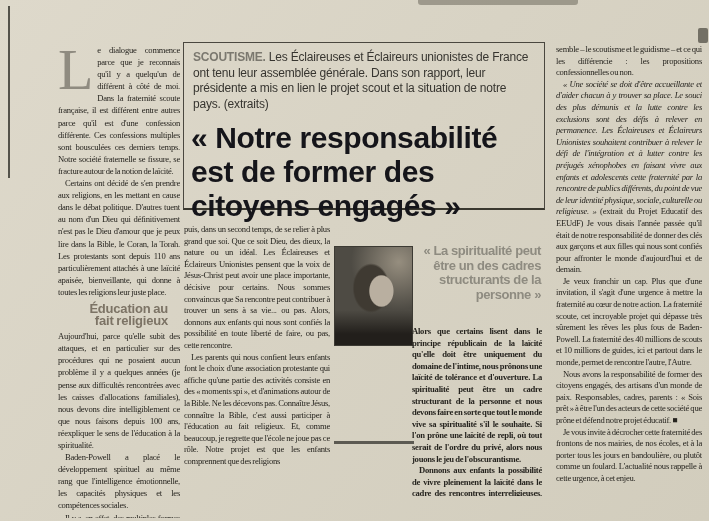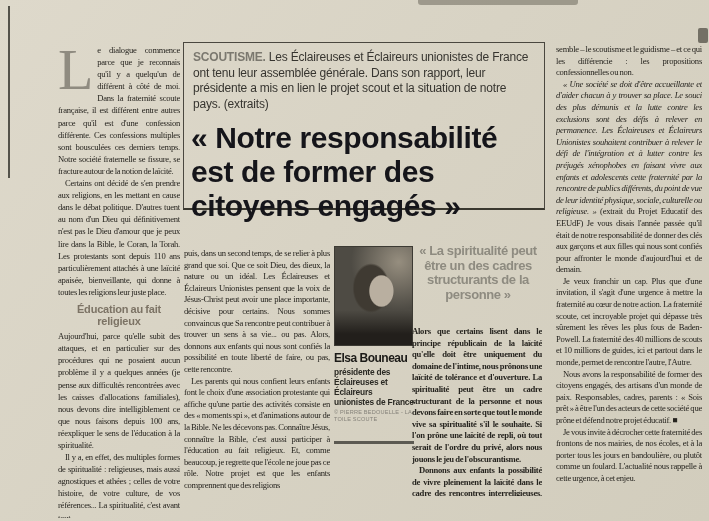--- a/index.html
+++ b/index.html
@@ -15,93 +15,89 @@
   .corner-mark{position:absolute;left:698px;top:28px;width:10px;height:15px;background:#5a574d;opacity:.8;border-radius:2px;}
 
   
   .bodycol{position:absolute;text-align:justify;font-size:8.6px;line-height:11.6px;
     letter-spacing:-0.25px;word-spacing:-0.6px;overflow:hidden;}
   .bodycol p{margin:0;}
   .bodycol p + p{text-indent:7px;}
 
   .left-col{left:58px;top:44px;width:122px;height:474px;line-height:12.1px;}
   .drop-cap{float:left;font-size:58px;line-height:46px;padding:3px 4px 0 0;color:#8f8b80;font-weight:normal;}
-  .subhead{font-family:"Liberation Sans",sans-serif;font-weight:bold;font-size:11px;
-    color:#7c7365;letter-spacing:-0.2px;margin:5px 12px 3px;text-align:center;}
+  .subhead{font-family:"Liberation Sans",sans-serif;font-weight:bold;font-size:13px;
+    color:#7c7365;letter-spacing:-0.2px;margin:5px 12px 3px;text-align:right;}
 
   
   .head-box{position:absolute;left:183px;top:42px;width:362px;height:168px;
     border:1px solid #4a473f;border-bottom:2px solid #3a382f;box-sizing:border-box;}
   .kicker{font-family:"Liberation Sans",sans-serif;font-size:12px;line-height:15.5px;
     letter-spacing:-0.2px;color:#373530;padding:7px 9px 0 9px;}
   .kicker-label{font-weight:bold;color:#7b786f;}
   .headline{font-family:Liberation Sans, sans-serif;font-weight:bold;font-size:30px;
     line-height:34px;color:#15151a;letter-spacing:-0.4px;padding:9px 6px 0 7px;}
 
   
-  .col2{left:184px;top:248px;width:146px;height:250px;}
+  .col2{left:184px;top:224px;width:146px;height:250px;}
   .col3{left:412px;top:326px;width:130px;height:170px;font-weight:bold;}
 
   .photo{position:absolute;left:334px;top:246px;width:79px;height:100px;
     background:
       radial-gradient(ellipse 20px 26px at 60% 45%, #b9afa0 58%, rgba(0,0,0,0) 63%),
       radial-gradient(ellipse 30px 40px at 47% 42%, #3f3a32 56%, rgba(0,0,0,0) 62%),
       linear-gradient(to top, #221f1b 12%, rgba(0,0,0,0) 36%),
       radial-gradient(circle at 82% 16%, #968e7f 0%, rgba(0,0,0,0) 45%),
       #4e4b44;
     box-shadow:0 0 0 1px #3c3a33 inset;}
   .caption{position:absolute;left:334px;top:352px;width:80px;font-family:"Liberation Sans",sans-serif;text-align:left;}
   .caption-name{font-weight:bold;font-size:12px;line-height:12.5px;letter-spacing:-0.5px;color:#1c1b18;}
   .caption-role{font-weight:bold;font-size:8.4px;line-height:10px;letter-spacing:-0.2px;color:#2a2923;margin-top:2px;}
   .caption-credit{font-size:5.6px;line-height:7px;letter-spacing:0.2px;color:#85827a;text-transform:uppercase;margin-top:2px;}
   .caption-rule{position:absolute;left:334px;top:441px;width:80px;height:3px;background:#5c5a52;}
 
   .pull-quote{position:absolute;left:415px;top:244px;width:126px;
     font-family:"Liberation Sans",sans-serif;font-weight:bold;font-size:13px;
-    line-height:14.6px;letter-spacing:-0.4px;color:#8e8b80;text-align:center;}
+    line-height:14.6px;letter-spacing:-0.4px;color:#8e8b80;text-align:right;}
 
   
   .col4{left:556px;top:44px;width:146px;height:476px;}
   .italic-quote{font-style:italic;font-family:Liberation Serif, serif;}
 </style>
 </head>
 <body>
 
 <div class="page">
 
   <div class="edge-rule"></div>
   <div class="top-smudge"></div>
   <div class="corner-mark"></div>
 
   <div class="bodycol left-col">
     <p><span class="drop-cap">L</span><span>e dialogue commence parce que je reconnais qu'il y a quelqu'un de différent à côté de moi. Dans la fraternité scoute française, il est différent entre autres parce qu'il est d'une confession différente. Ces confessions multiples sont bousculées ces derniers temps. Notre société fraternelle se fissure, se fracture autour de la notion de laïcité.</span></p>
     <p>Certains ont décidé de s'en prendre aux religions, en les mettant en cause dans le débat politique. D'autres tuent au nom d'un Dieu qui définitivement n'est pas le Dieu d'amour que je peux lire dans la Bible, le Coran, la Torah. Les protestants sont depuis 110 ans particulièrement attachés à une laïcité apaisée, bienveillante, qui donne à toutes les religions leur juste place.</p>
     <div class="subhead">Éducation au fait religieux</div>
     <p>Aujourd'hui, parce qu'elle subit des attaques, et en particulier sur des procédures qui ne posaient aucun problème il y a quelques années (je pense aux difficultés rencontrées avec les caisses d'allocations familiales), nous devons dire intelligiblement ce que nous faisons depuis 100 ans, réexpliquer le sens de l'éducation à la spiritualité.</p>
+    <p>Baden-Powell a placé le développement spirituel au même rang que l'intelligence émotionnelle, les capacités physiques et les compétences sociales.</p>
     <p>Il y a, en effet, des multiples formes de spiritualité : religieuses, mais aussi agnostiques et athées ; celles de votre histoire, de votre culture, de vos références... La spiritualité, c'est avant tout</p>
   </div>
 
   <div class="head-box">
     <div class="kicker">
       <span class="kicker-label">SCOUTISME.</span><span> Les Éclaireuses et Éclaireurs unionistes de France ont tenu leur assemblée générale. Dans son rapport, leur présidente a mis en lien le projet scout et la situation de notre pays. (extraits)</span>
     </div>
     <div class="headline">« Notre responsabilité est de former des citoyens engagés »</div>
   </div>
 
   <div class="bodycol col2">
     <p>puis, dans un second temps, de se relier à plus grand que soi. Que ce soit Dieu, des dieux, la nature ou un idéal. Les Éclaireuses et Éclaireurs Unionistes pensent que la voix de Jésus-Christ peut avoir une place importante, décisive pour certains. Nous sommes convaincus que Sa rencontre peut contribuer à trouver un sens à sa vie... ou pas. Alors, donnons aux enfants qui nous sont confiés la possibilité en toute liberté de faire, ou pas, cette rencontre.</p>
     <p>Les parents qui nous confient leurs enfants font le choix d'une association protestante qui affiche qu'une partie des activités consiste en des « moments spi », et d'animations autour de la Bible. Ne les décevons pas. Connaître Jésus, connaître la Bible, c'est aussi participer à l'éducation au fait religieux. Et, comme beaucoup, je regrette que l'école ne joue pas ce rôle. Notre projet est que les enfants comprennent que des religions</p>
   </div>
 
   <div class="photo"></div>
-  <div class="caption">
-    <div class="caption-name">Elsa Bouneau</div>
-    <div class="caption-role">présidente des Éclaireuses et Éclaireurs unionistes de France</div>
-    <div class="caption-credit">© Pierre Bedouelle - La Toile Scoute</div>
-  </div>
   <div class="caption-rule"></div>
 
   <div class="pull-quote">« La spiritualité peut être un des cadres structurants de la personne »</div>
 
   <div class="bodycol col3">
     <p>Alors que certains lisent dans le principe républicain de la laïcité qu'elle doit être uniquement du domaine de l'intime, nous prônons une laïcité de tolérance et d'ouverture. La spiritualité peut être un cadre structurant de la personne et nous devons faire en sorte que tout le monde vive sa spiritualité s'il le souhaite. Si l'on prône une laïcité de repli, où tout serait de l'ordre du privé, alors nous jouons le jeu de l'obscurantisme.</p>
     <p>Donnons aux enfants la possibilité de vivre pleinement la laïcité dans le cadre des rencontres interreligieuses, interassociatives (le Scoutisme français) afin de se rencontrer autour de ce qui les ras-</p>
   </div>
 
   <div class="bodycol col4">

